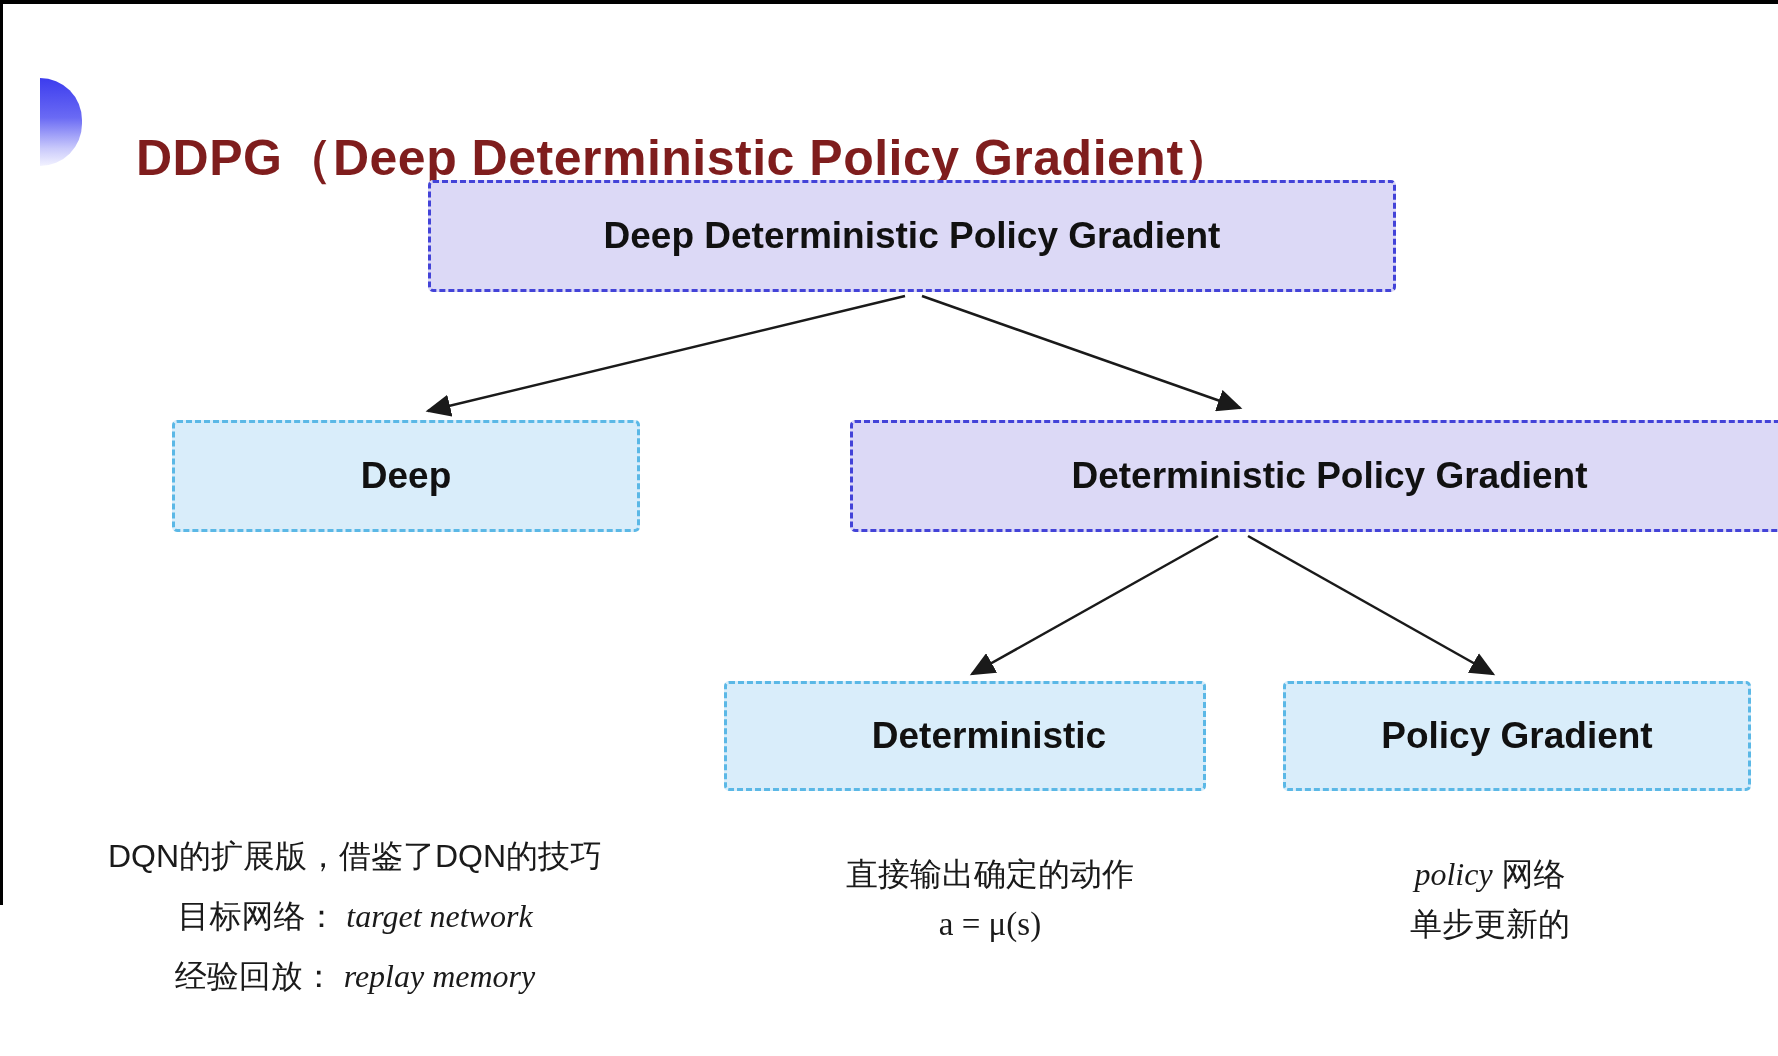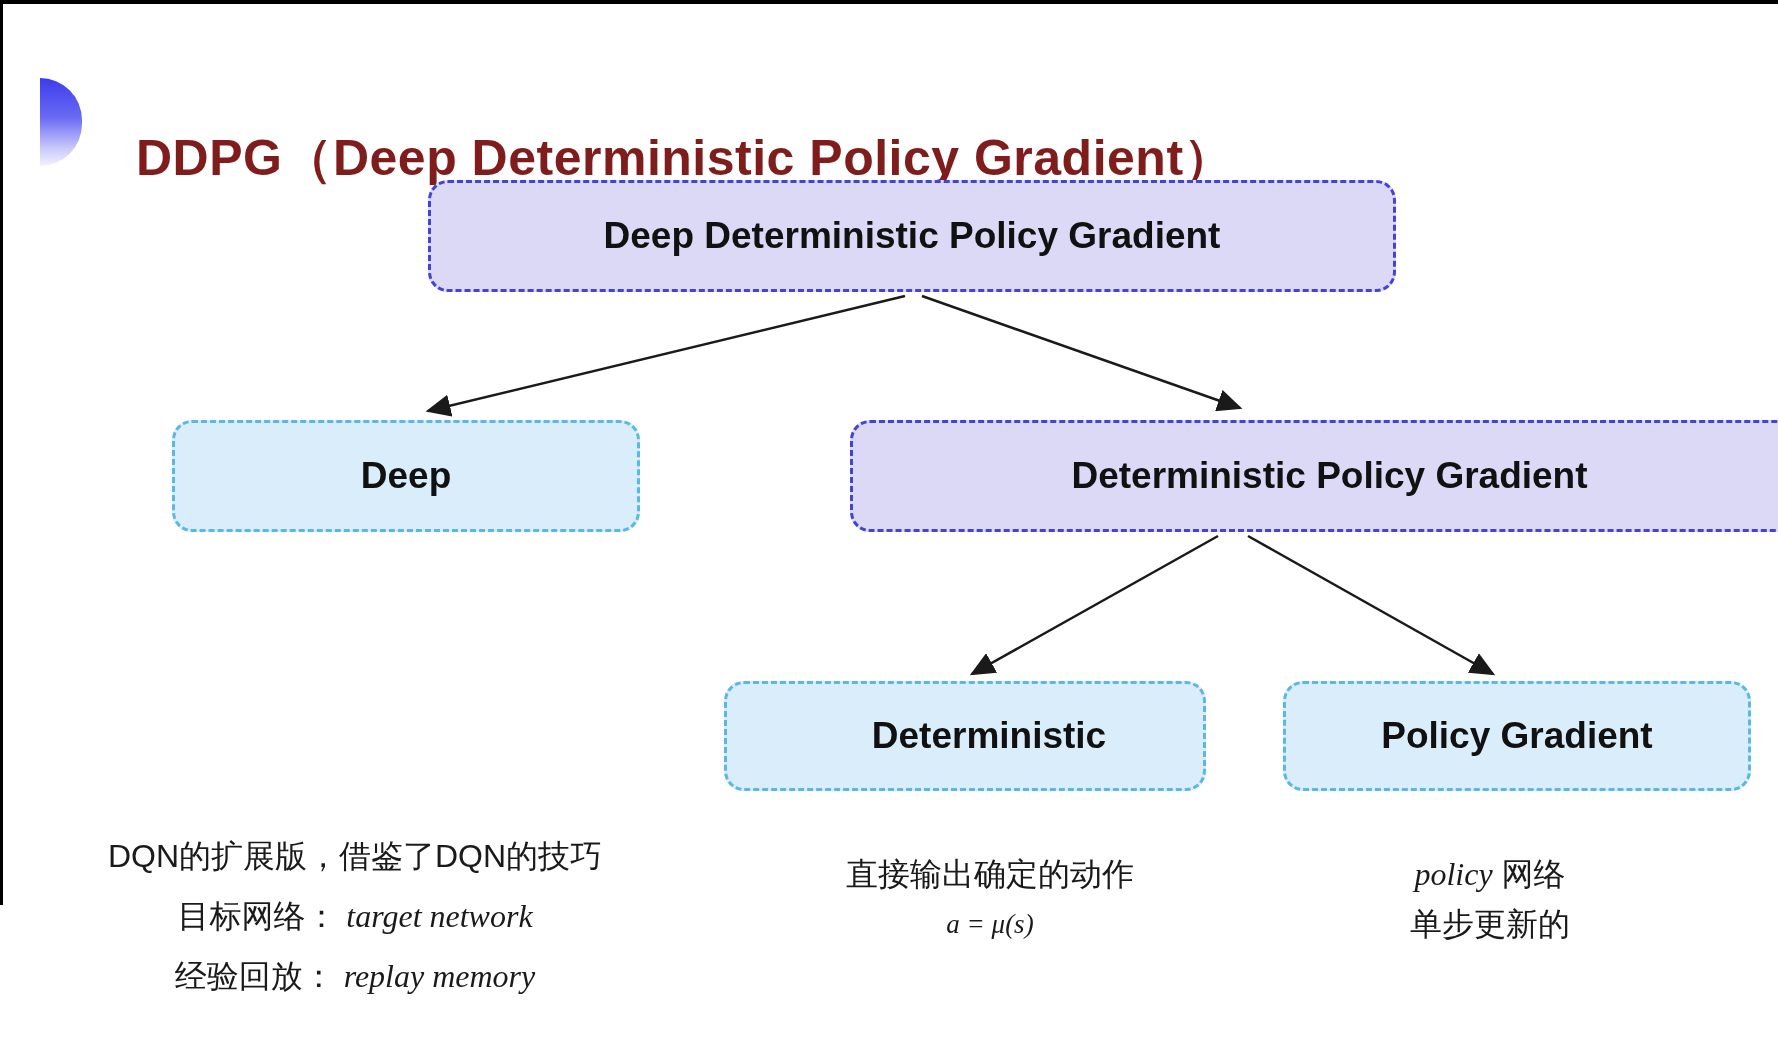--- a/index.html
+++ b/index.html
@@ -24,21 +24,21 @@
   .page-title{
     position:absolute;left:100px;top:82px;width:1500px;height:86px;
     display:flex;align-items:center;
     font-size:50px;font-weight:600;letter-spacing:0.5px;
     color:#7f1d1d;
     margin-left:36px;
   }
   .node{
     position:absolute;
     display:flex;align-items:center;justify-content:center;
-    border-radius:20px;
+    border-radius:5px;
     font-size:37px;font-weight:600;color:#111;
     text-align:center;
     box-sizing:border-box;
   }
   .node.purple{
     background:#dcd9f6;
     border:3px dashed #4343d8;
   }
   .node.blue{
     background:#d9edfa;
@@ -61,22 +61,21 @@
   .note-deep{left:75px;top:826px;width:560px;line-height:60px;}
   .note-det{left:790px;top:849px;width:400px;line-height:50px;}
   .note-pg{left:1290px;top:849px;width:400px;line-height:50px;}
   .serif-italic{
     font-family:"Liberation Serif", serif;
     font-style:italic;
     font-weight:400;
   }
   .formula{
     font-family:"Liberation Serif", serif;
-    font-style:italic;
-    font-size:27px;
+    font-size:33px;
   }
 </style>
 </head>
 <body>
 
 <div class="frame-top"></div>
 <div class="frame-left"></div>
 
 <div class="accent-half-circle"></div>
 <h1 class="page-title">DDPG（Deep Deterministic Policy Gradient）</h1>

